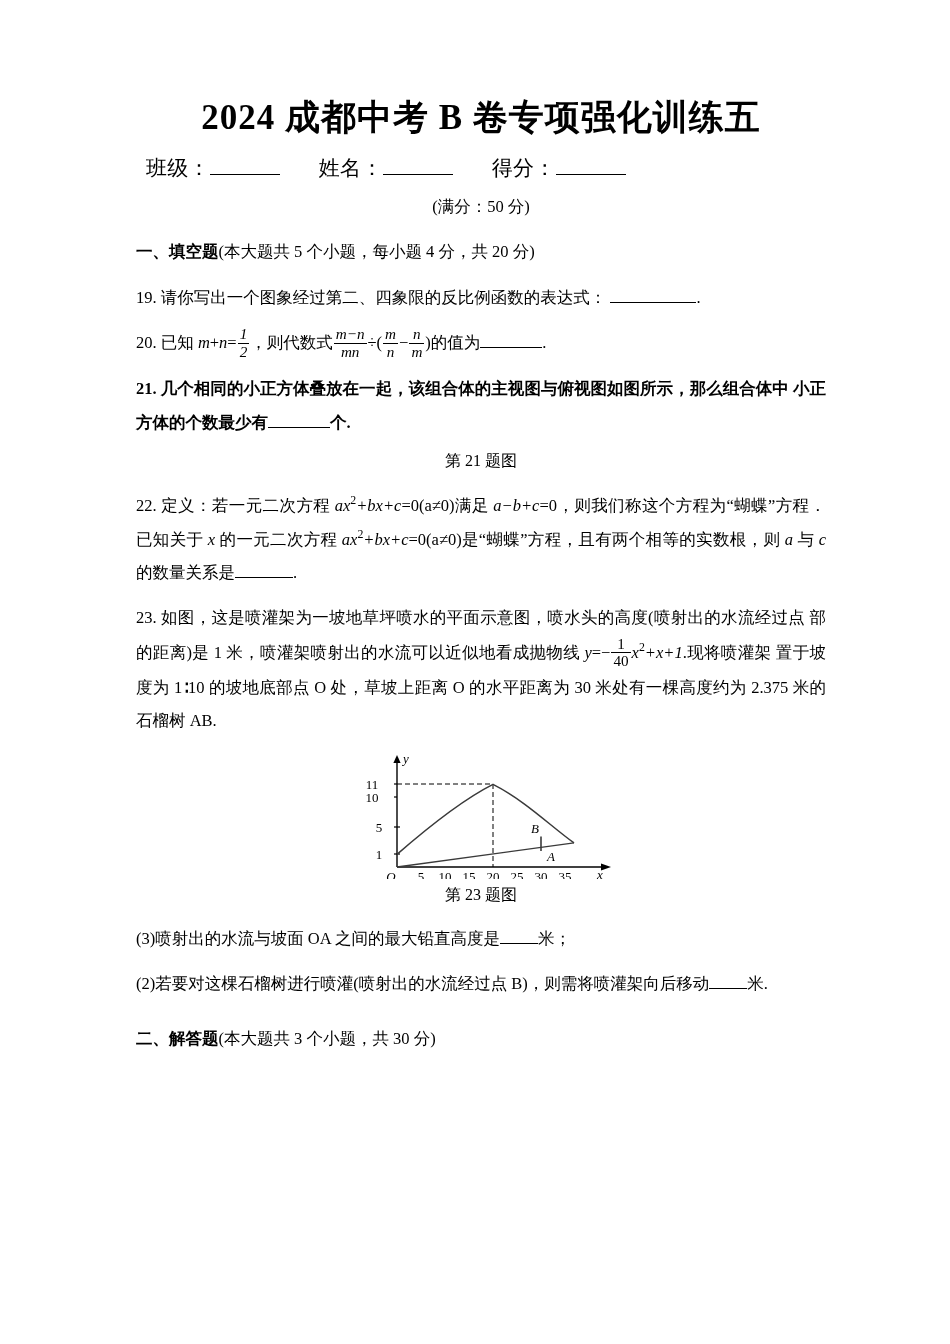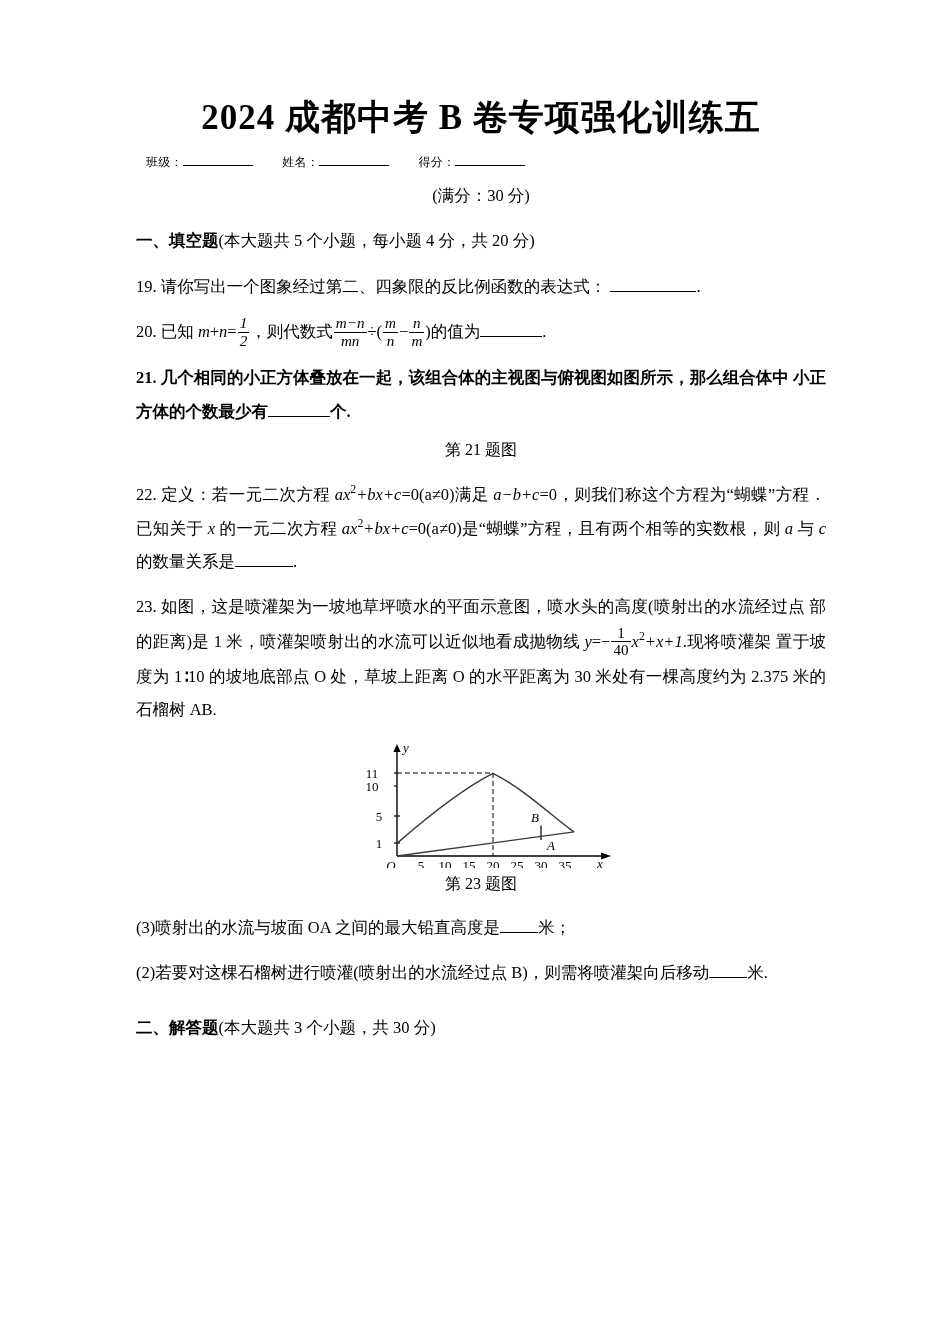--- a/index.html
+++ b/index.html
@@ -36,24 +36,25 @@
     font-size: 35px;
     text-align: center;
     letter-spacing: 1px;
     line-height: 1.25;
     margin: 0 0 14px 0;
     white-space: nowrap;
   }
 
   
   .info-line {
-    font-size: 12px;
+    font-size: 21px;
     margin: 0 0 14px 0;
     padding-left: 10px;
     letter-spacing: 0.3px;
+    font-family: Liberation Mono, monospace;
   }
   .info-line .field { margin-right: 26px; white-space: nowrap; }
   .blank-u {
     display: inline-block;
     border-bottom: 1.3px solid #000;
     vertical-align: baseline;
   }
   .bu-70 { width: 70px; }
   .bu-60 { width: 62px; }
   .bu-55 { width: 58px; }
@@ -147,21 +148,21 @@
   <div class="content">
 
     <h1 class="doc-title">2024 成都中考 B 卷专项强化训练五</h1>
 
     <div class="info-line">
       <span class="field"><span>班级：</span><span class="blank-u bu-70"></span></span>
       <span class="field"><span>姓名：</span><span class="blank-u bu-70"></span></span>
       <span class="field"><span>得分：</span><span class="blank-u bu-70"></span></span>
     </div>
 
-    <div class="fullscore">(满分：30 分)</div>
+    <div class="fullscore">(满分：50 分)</div>
 
     <div class="section-head">
       <b>一、填空题</b><span>(本大题共 5 个小题，每小题 4 分，共 20 分)</span>
     </div>
 
     <div class="q">
       <span>19.</span>
       <span>请你写出一个图象经过第二、四象限的反比例函数的表达式：</span>
       <span class="blank-u bu-85"></span><span>.</span>
     </div>

